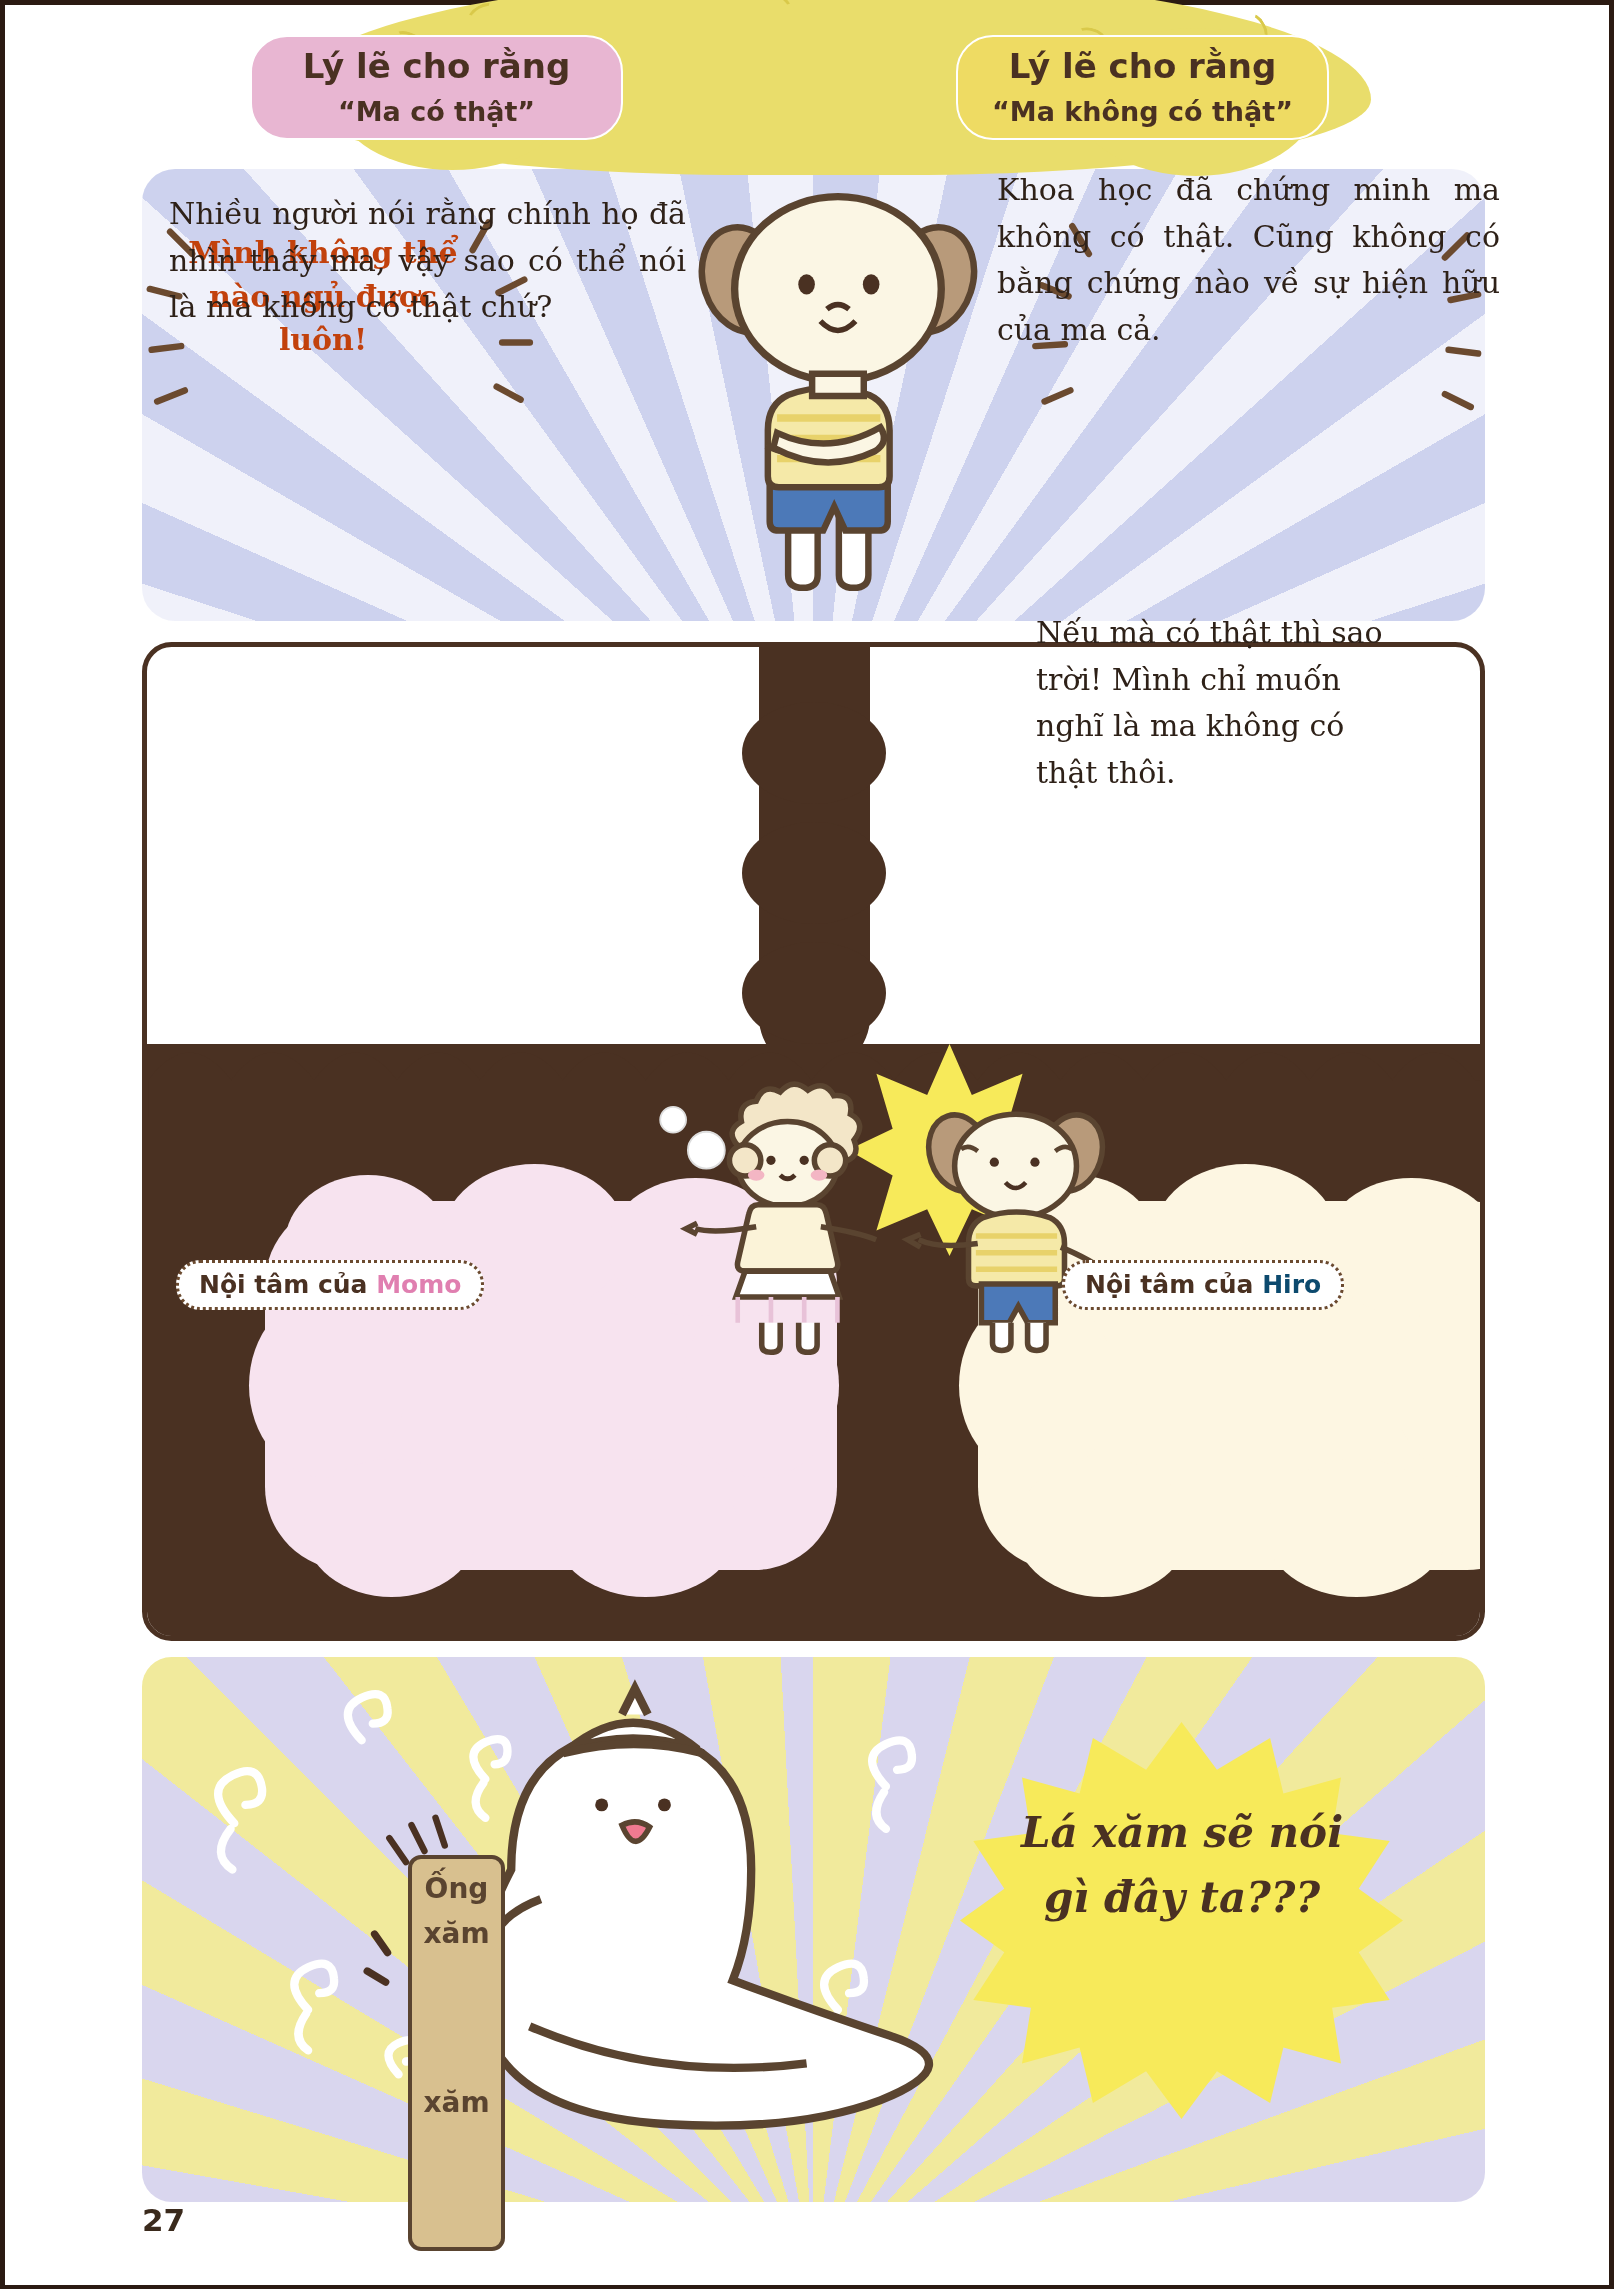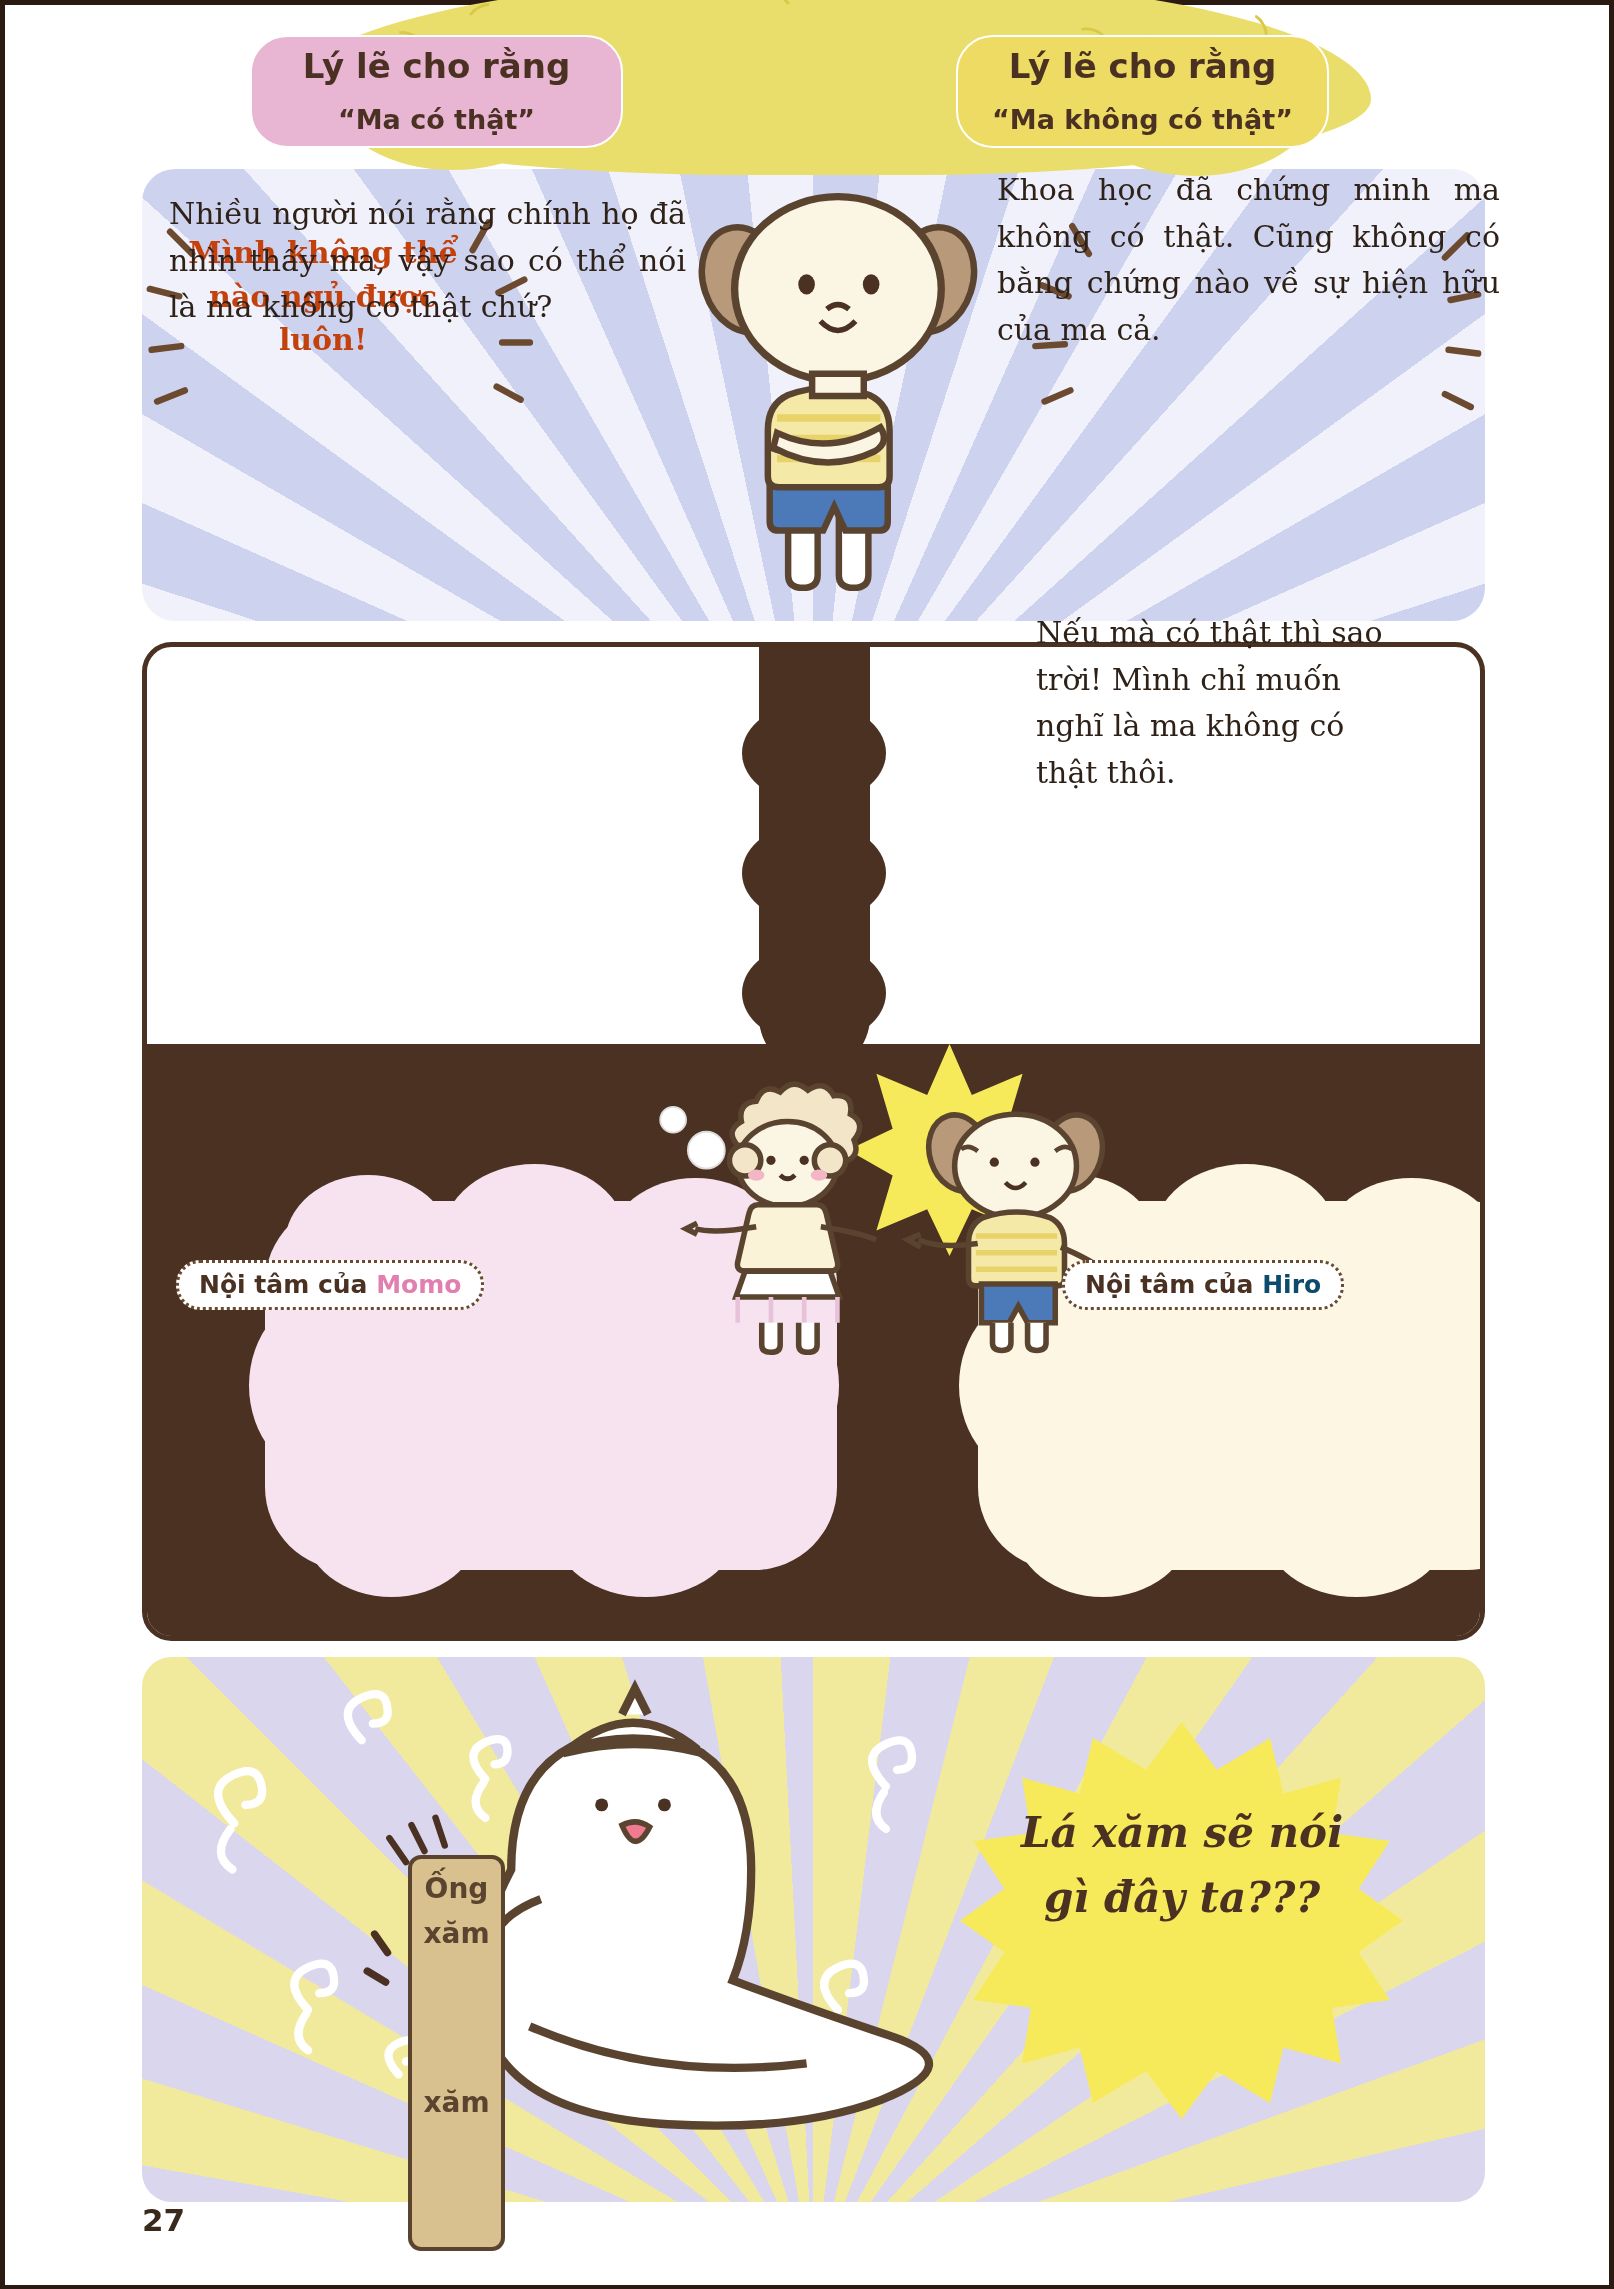--- a/index.html
+++ b/index.html
@@ -70,21 +70,21 @@
     overflow:hidden;box-sizing:border-box;
   }
   .tag{
     position:absolute;border-radius:37px;text-align:center;
     font-family:"DejaVu Sans", sans-serif;font-weight:bold;color:#4a3122;
     padding:9.2px 0 11px;
     border:2.8px solid #fff;
     box-shadow:0 0 0 2.8px #4a312200;
   }
   .tag .l1{font-size:34px;display:block;}
-  .tag .l2{font-size:27px;display:block;margin-top:18px;}
+  .tag .l2{font-size:27px;display:block;margin-top:10px;}
   .tag-left{left:245px;top:29.5px;width:369px;background:#e8b6d2;}
   .tag-right{left:951px;top:29.5px;width:369px;background:#eedb63;}
 
   .arg{
     position:absolute;font-family:"DejaVu Serif", serif;font-size:30px;
     color:#2e2118;line-height:1.55;text-align:justify;
   }
   .arg-left{left:164px;top:162px;width:517px;margin-top:24px;}
   .arg-right{left:992px;top:162px;width:503px;}
 

